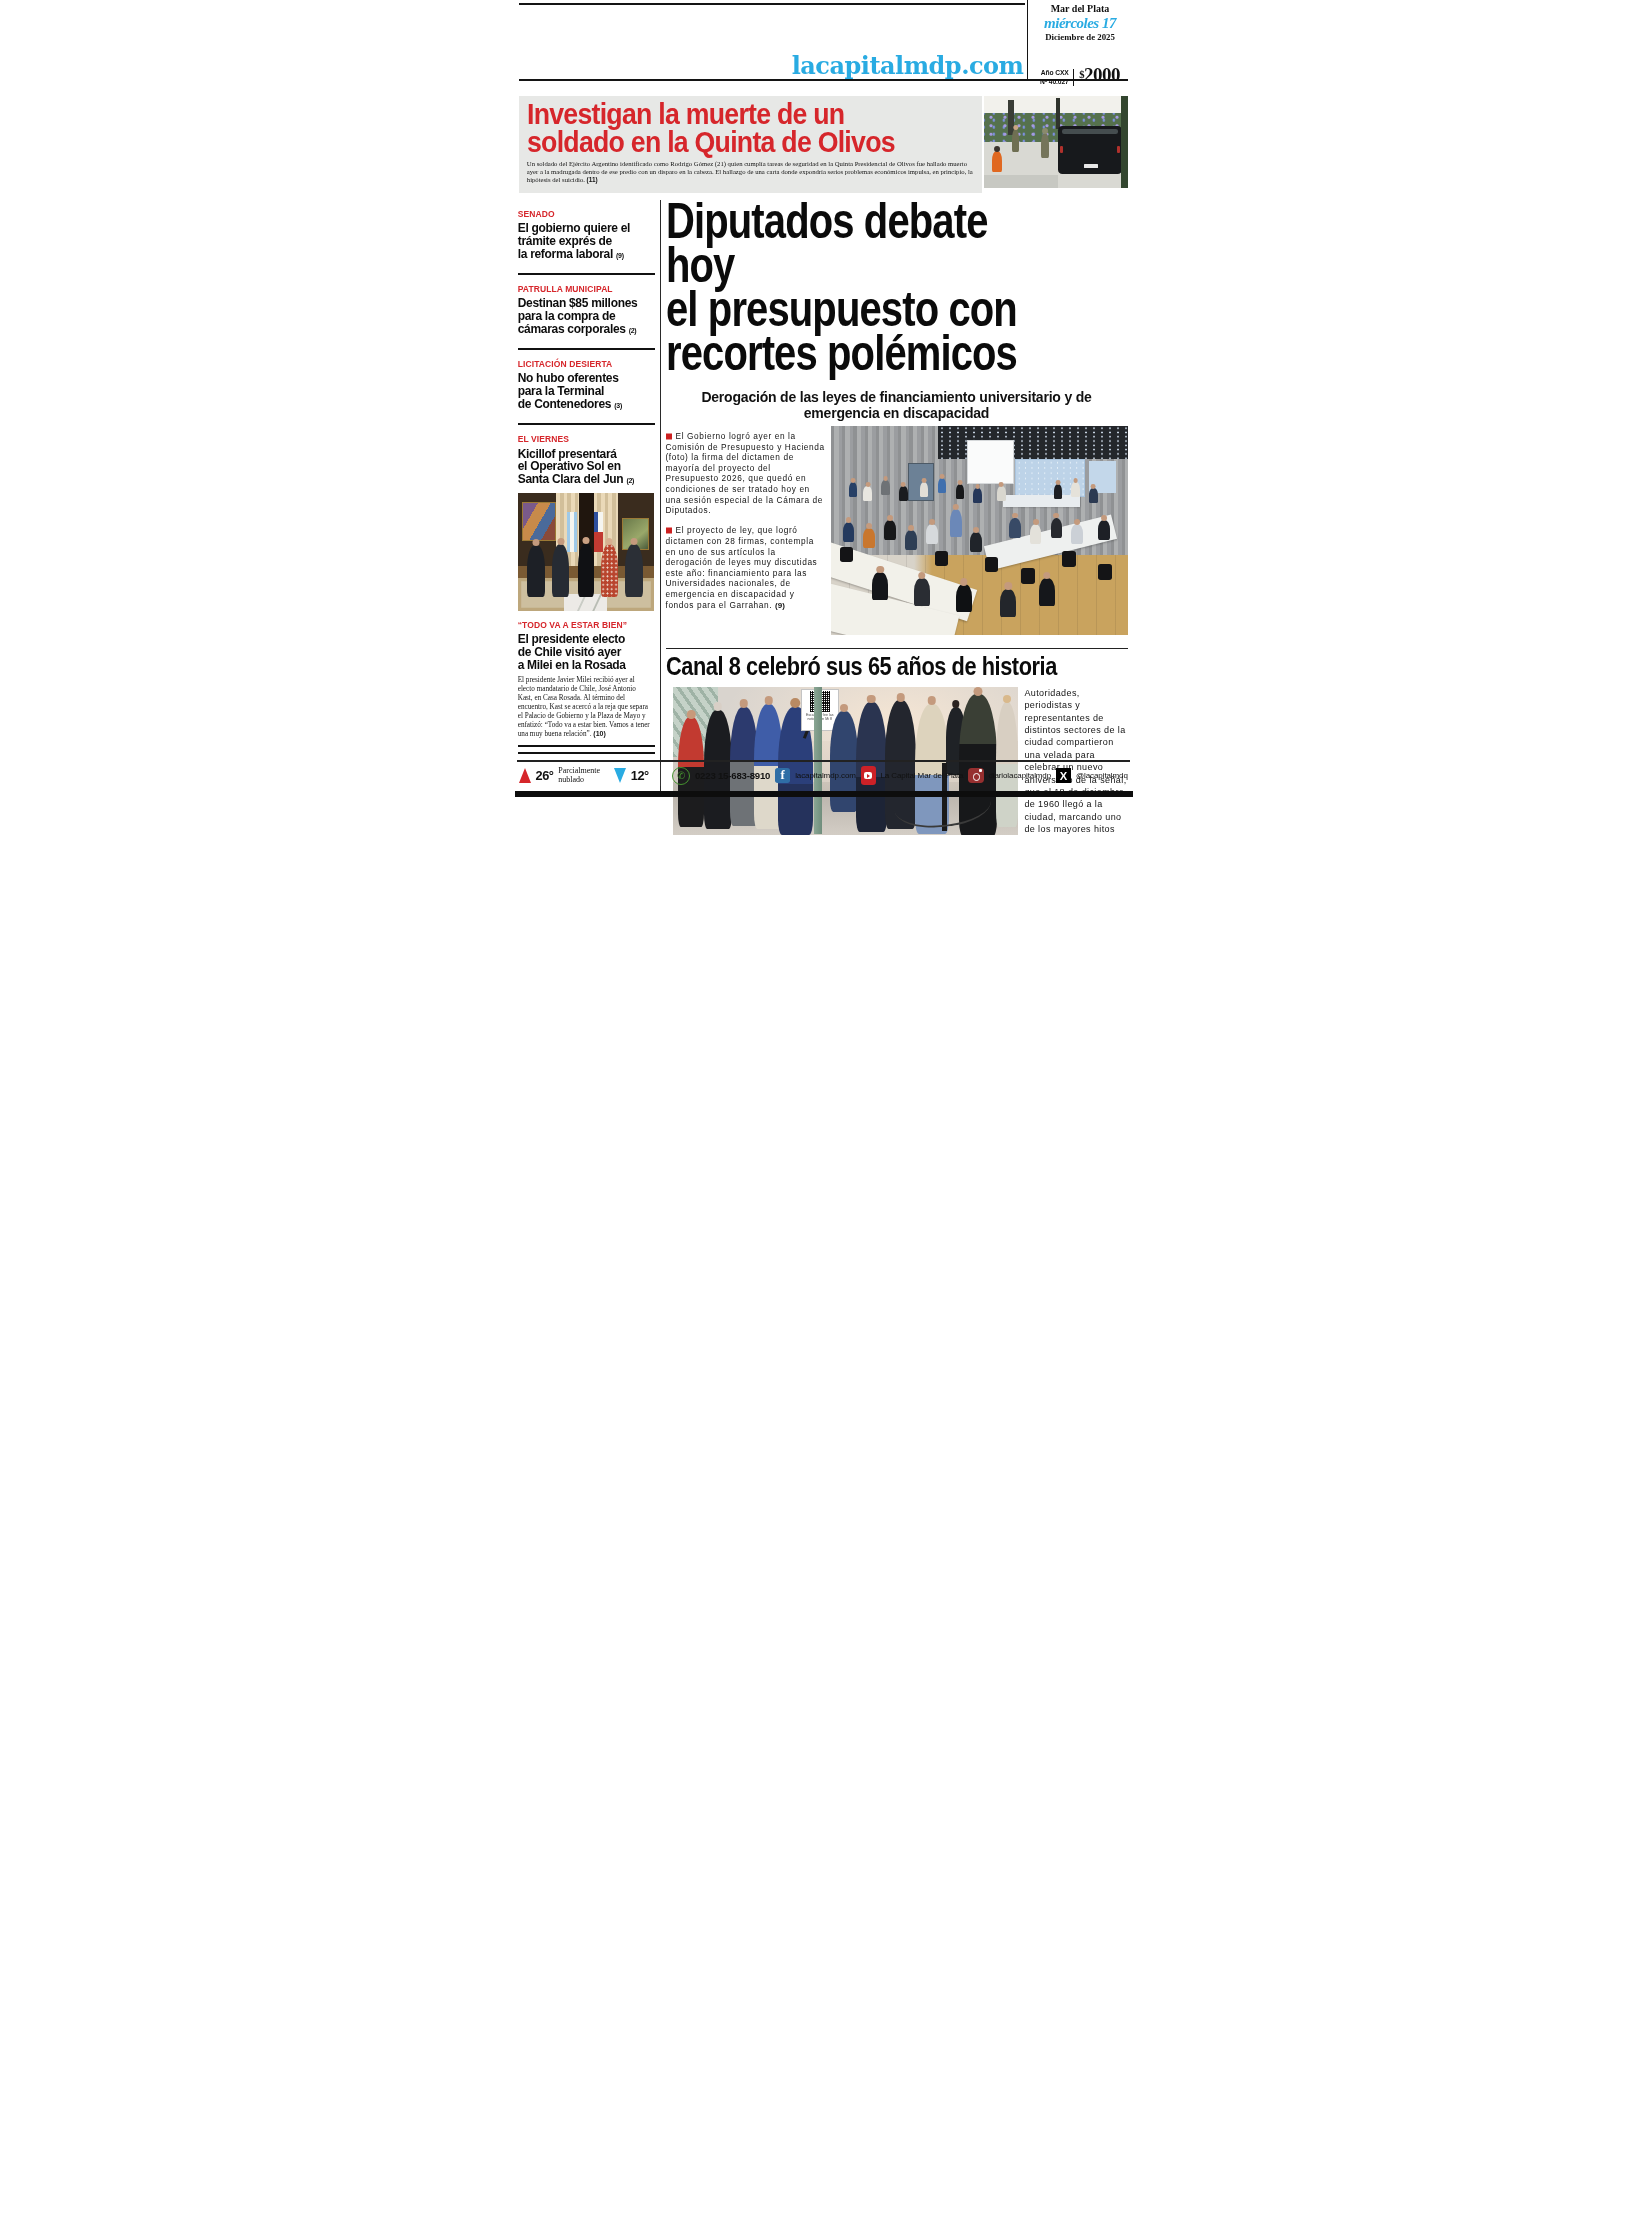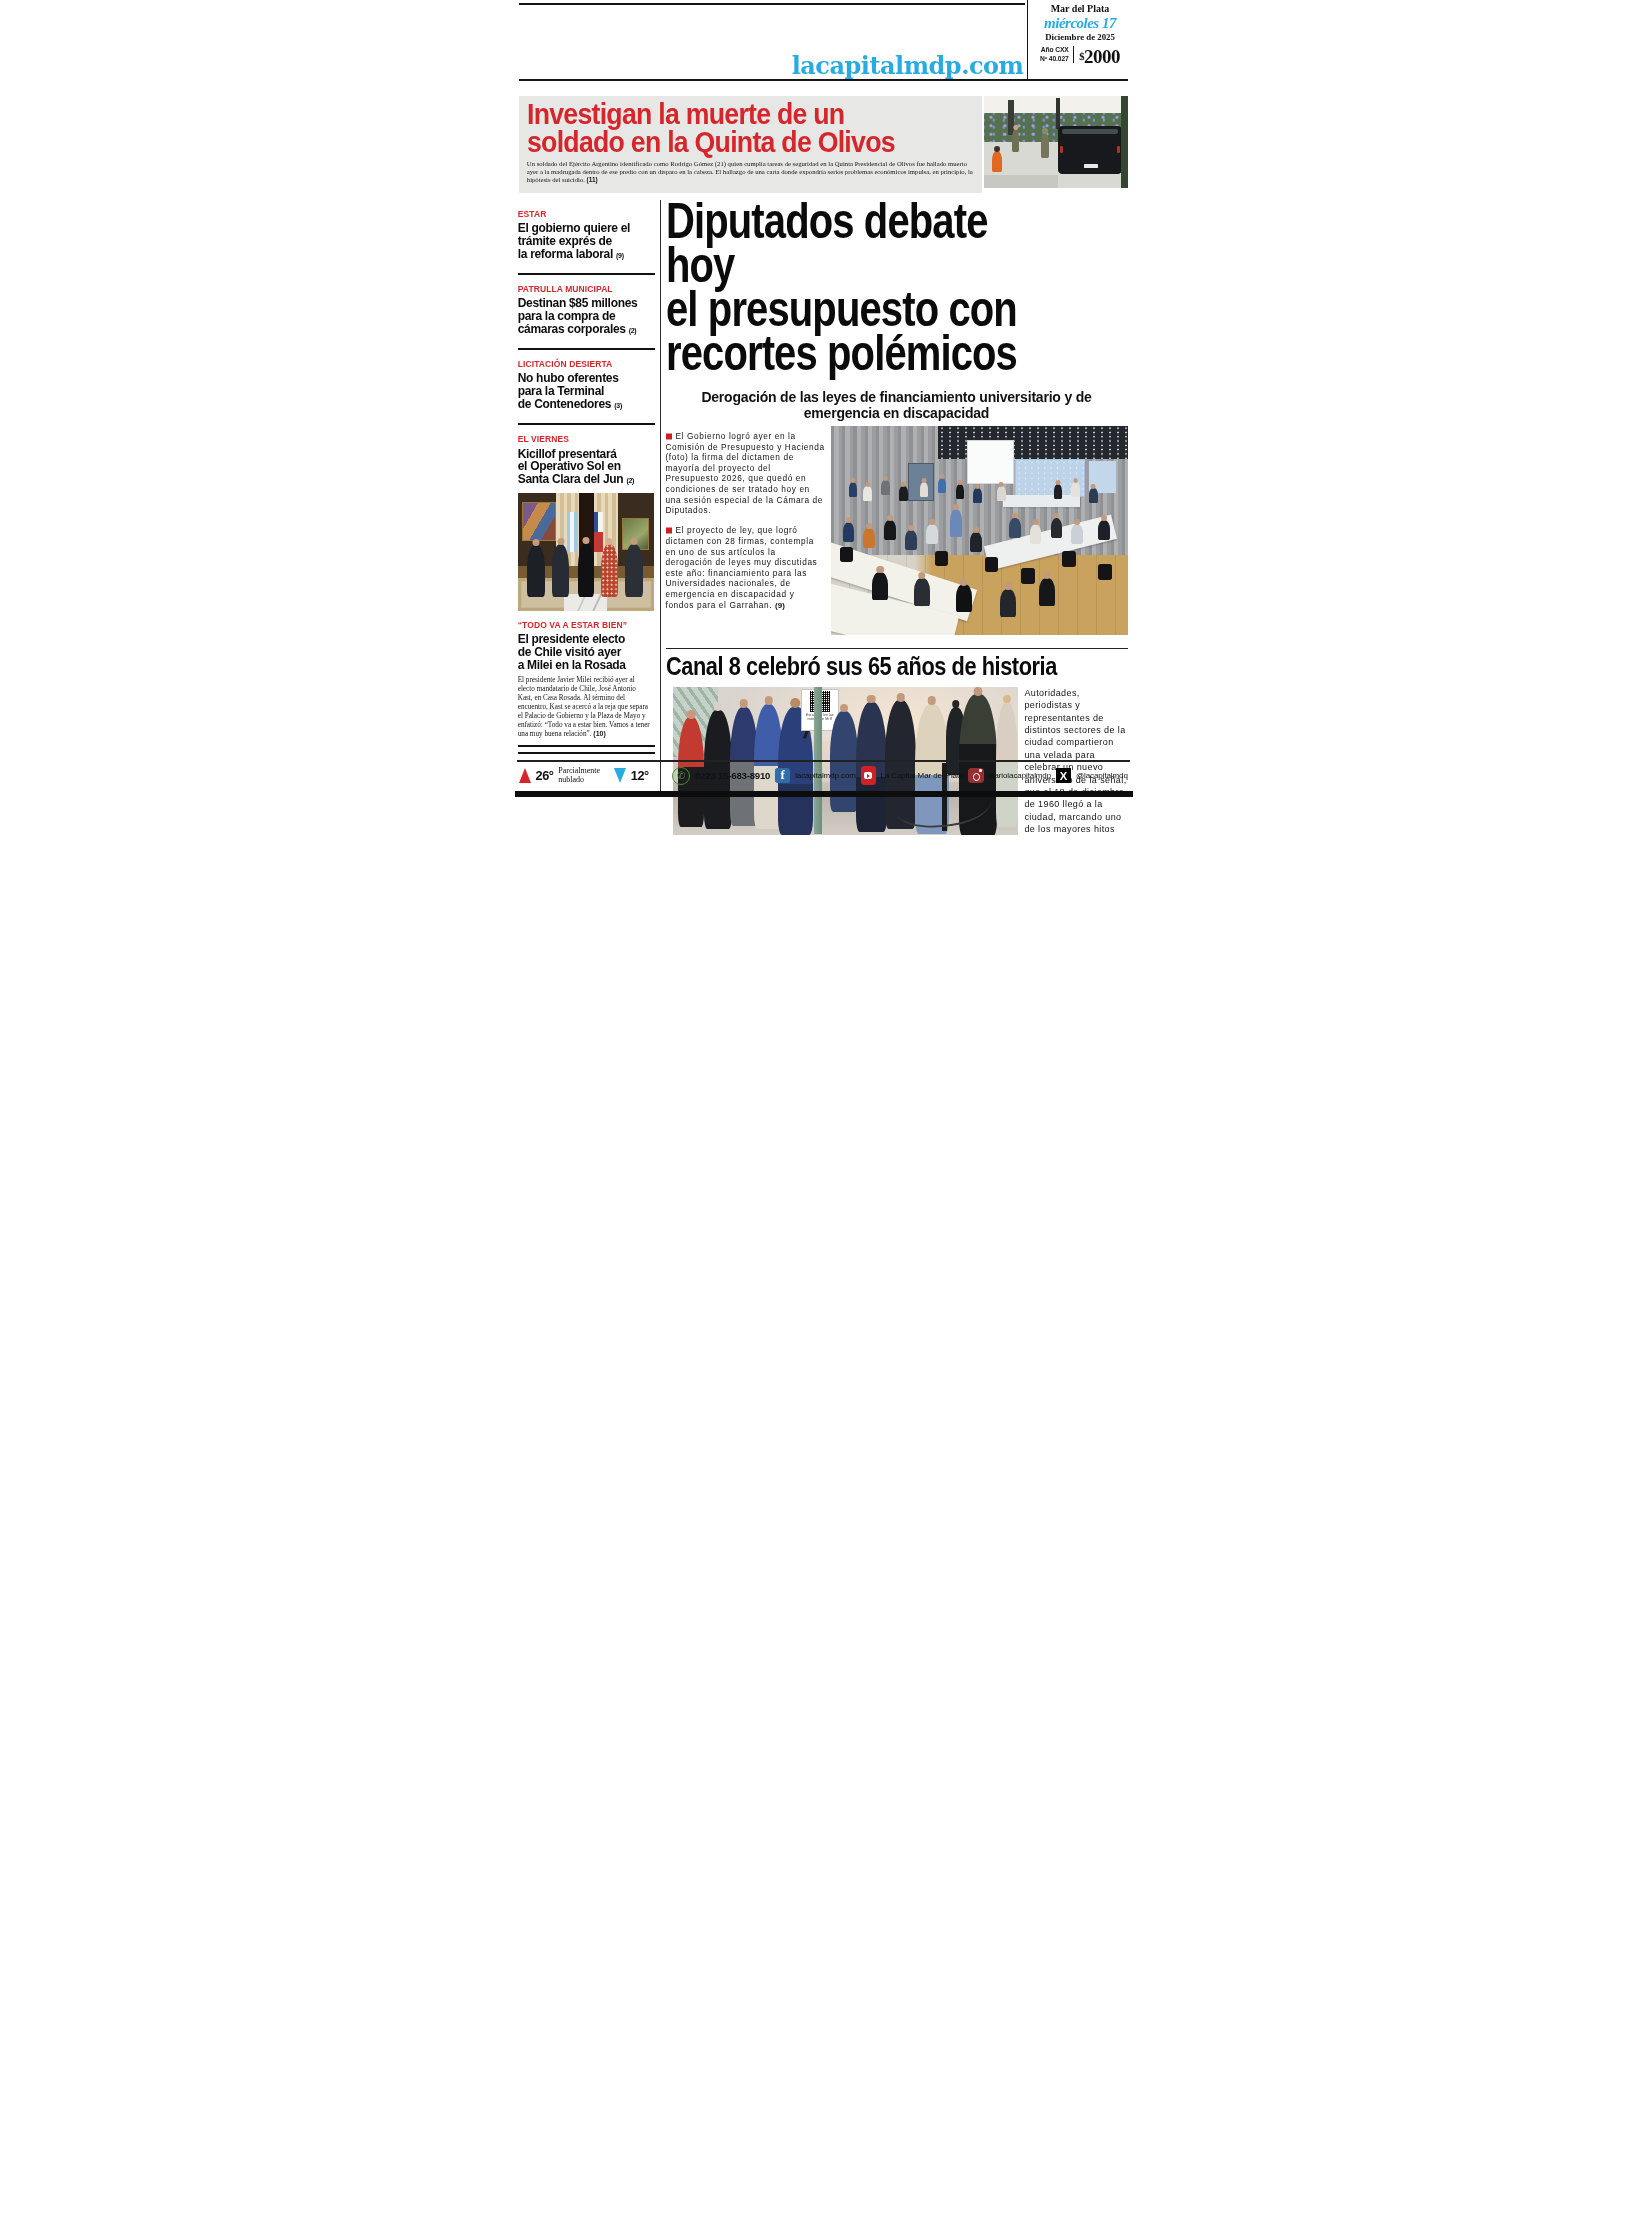--- a/index.html
+++ b/index.html
@@ -17,21 +17,21 @@
   .site{position:absolute;left:224px;top:51px;width:285px;text-align:right;
         font-family:"DejaVu Serif","Liberation Serif",serif;font-weight:bold;
         font-size:24px;color:#29abe2;letter-spacing:-0.5px;}
   .datecol-rule{position:absolute;left:512px;top:0;width:1.6px;height:79px;background:#141414;}
   .masthead-rule{position:absolute;left:4.3px;top:79px;width:609px;height:2.1px;background:#141414;}
   .datecol{position:absolute;left:516px;top:3.2px;width:99px;text-align:center;}
   .loc{font-family:"Liberation Serif",serif;font-size:10px;font-weight:600;}
   .wday{font-family:Liberation Serif, serif;font-style:italic;font-weight:bold;
         font-size:15px;color:#29abe2;letter-spacing:-0.5px;margin-top:0.5px;}
   .fdate{font-family:"Liberation Serif",serif;font-size:8.8px;font-weight:600;margin-top:0.5px;}
-  .meta{display:flex;align-items:flex-start;justify-content:center;margin-top:4px;}
+  .meta{display:flex;align-items:flex-end;justify-content:center;margin-top:22px;}
   .yrblock{text-align:right;padding-right:4.8px;border-right:1.1px solid #141414;}
   .yr,.issue{font-size:6.7px;font-weight:bold;line-height:1.25;letter-spacing:-0.1px;}
   .price{padding-left:4.8px;font-family:"Liberation Serif",serif;font-size:19px;font-weight:600;letter-spacing:-0.5px;}
   .cur{font-size:10.6px;vertical-align:3.2px;}
 
   
   .lead-box{position:absolute;left:4.8px;top:96px;width:463px;height:97px;background:#e7e8e6;overflow:hidden;}
   .lead-hl{margin:5.3px 0 2.1px 7.5px;font-size:29px;line-height:0.95;font-weight:bold;
            letter-spacing:-0.8px;color:#d6262b;transform:scaleX(.92);transform-origin:left top;}
   .lead-sum{margin:3.2px 8.5px 0 7.5px;font-family:"Liberation Serif",serif;font-size:6.7px;line-height:1.22;color:#141414;}
@@ -218,21 +218,21 @@
       <i class="p" style="left:20%;top:36%;width:7px;height:22.4px;--c:#6f6f52;--s:#c9a585;--hd:5.3px;"></i>
       <i class="p" style="left:40%;top:40%;width:8px;height:25.6px;--c:#75755b;--s:#8a8a6d;--hd:5.9px;"></i>
       <i class="p" style="left:6%;top:60%;width:9.6px;height:21px;--c:#e06820;--s:#3a332e;--hd:5.9px;"></i>
       <i class="q-gate"></i>
     </div>
   </section>
 
   <div class="rail-divider"></div>
   <aside class="rail">
     <div class="side-item">
-      <div class="kicker">ESTAR</div>
+      <div class="kicker">SENADO</div>
       <h3 class="side-hl prelines"><span>El gobierno quiere el
 trámite exprés de
 la reforma laboral</span> <span class="ref">(9)</span></h3>
     </div>
     <div class="side-item">
       <div class="kicker">PATRULLA MUNICIPAL</div>
       <h3 class="side-hl prelines"><span>Destinan $85 millones
 para la compra de
 cámaras corporales</span> <span class="ref">(2)</span></h3>
     </div>

